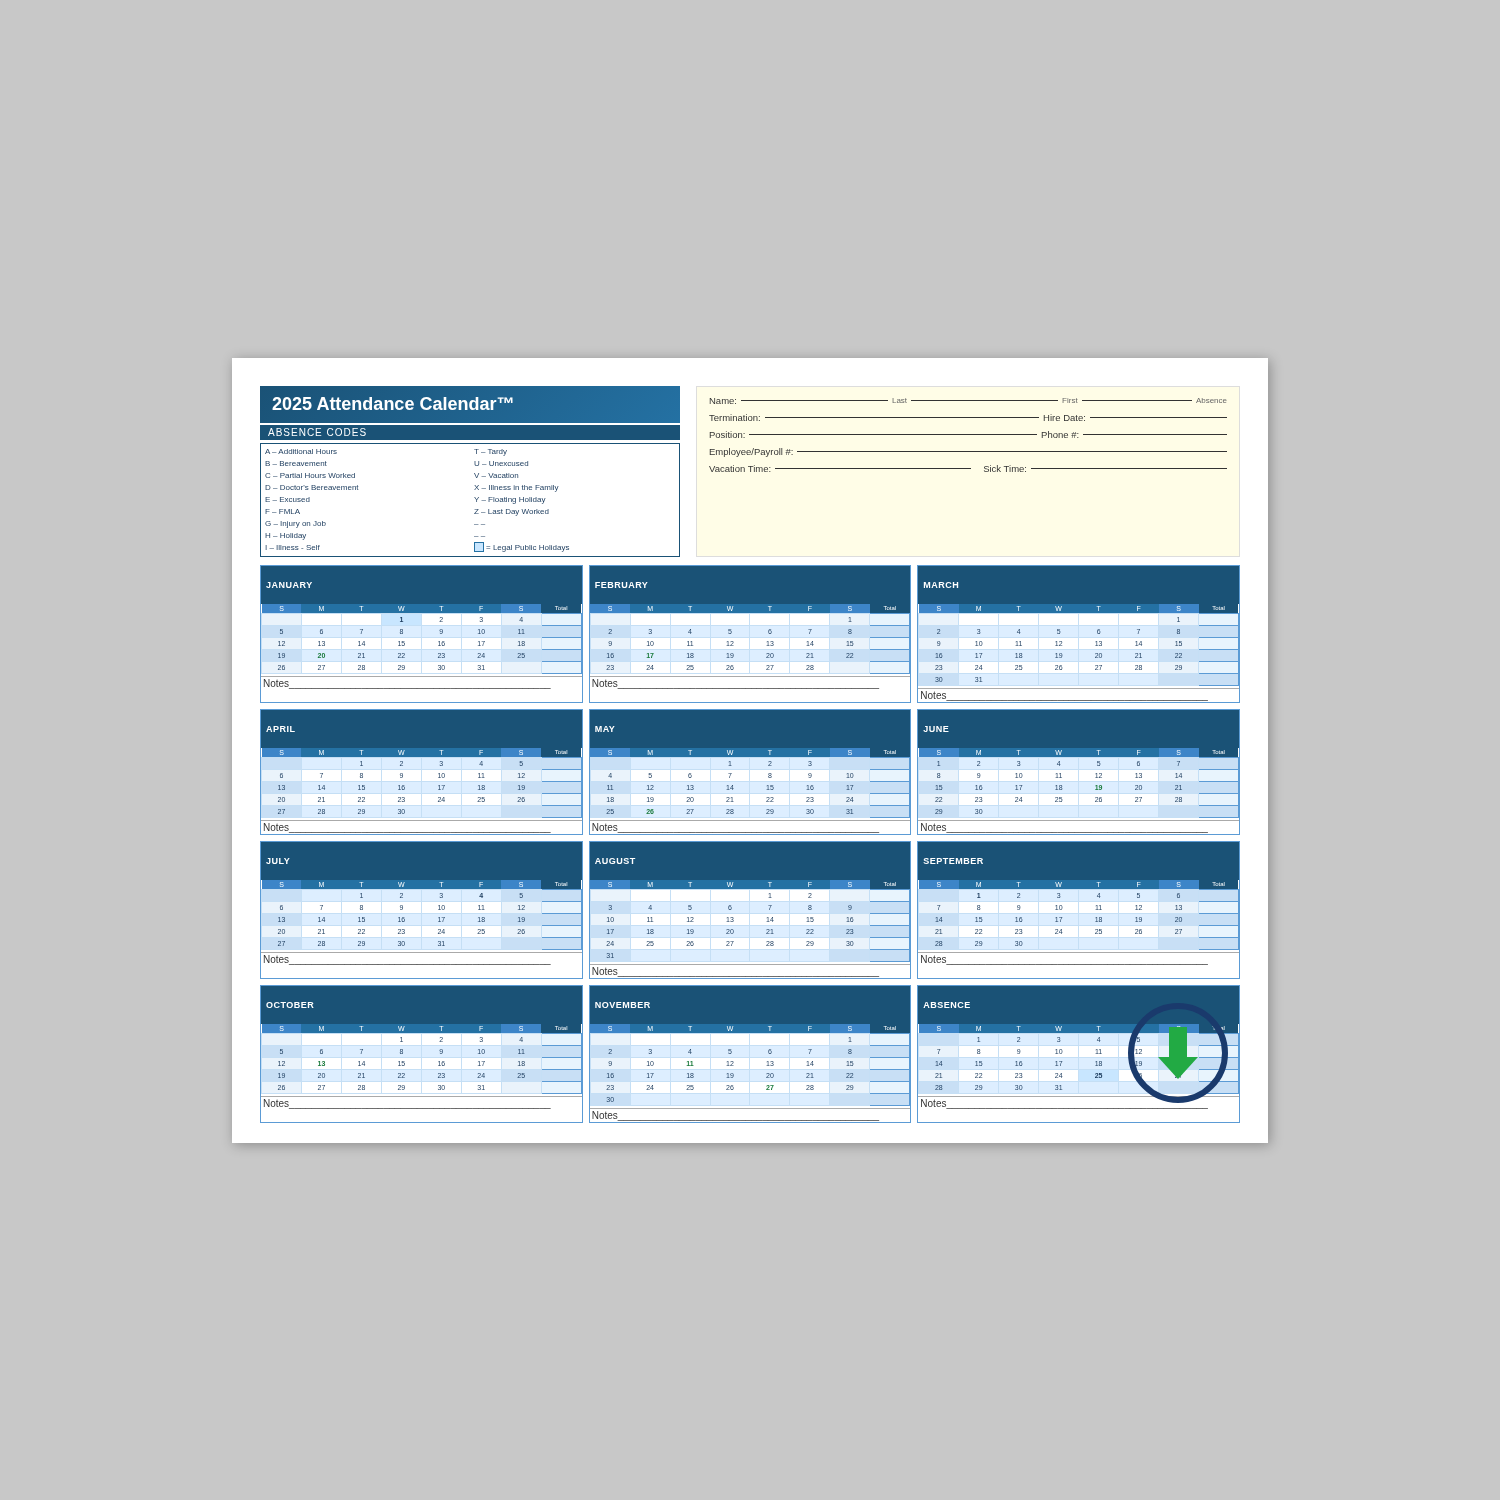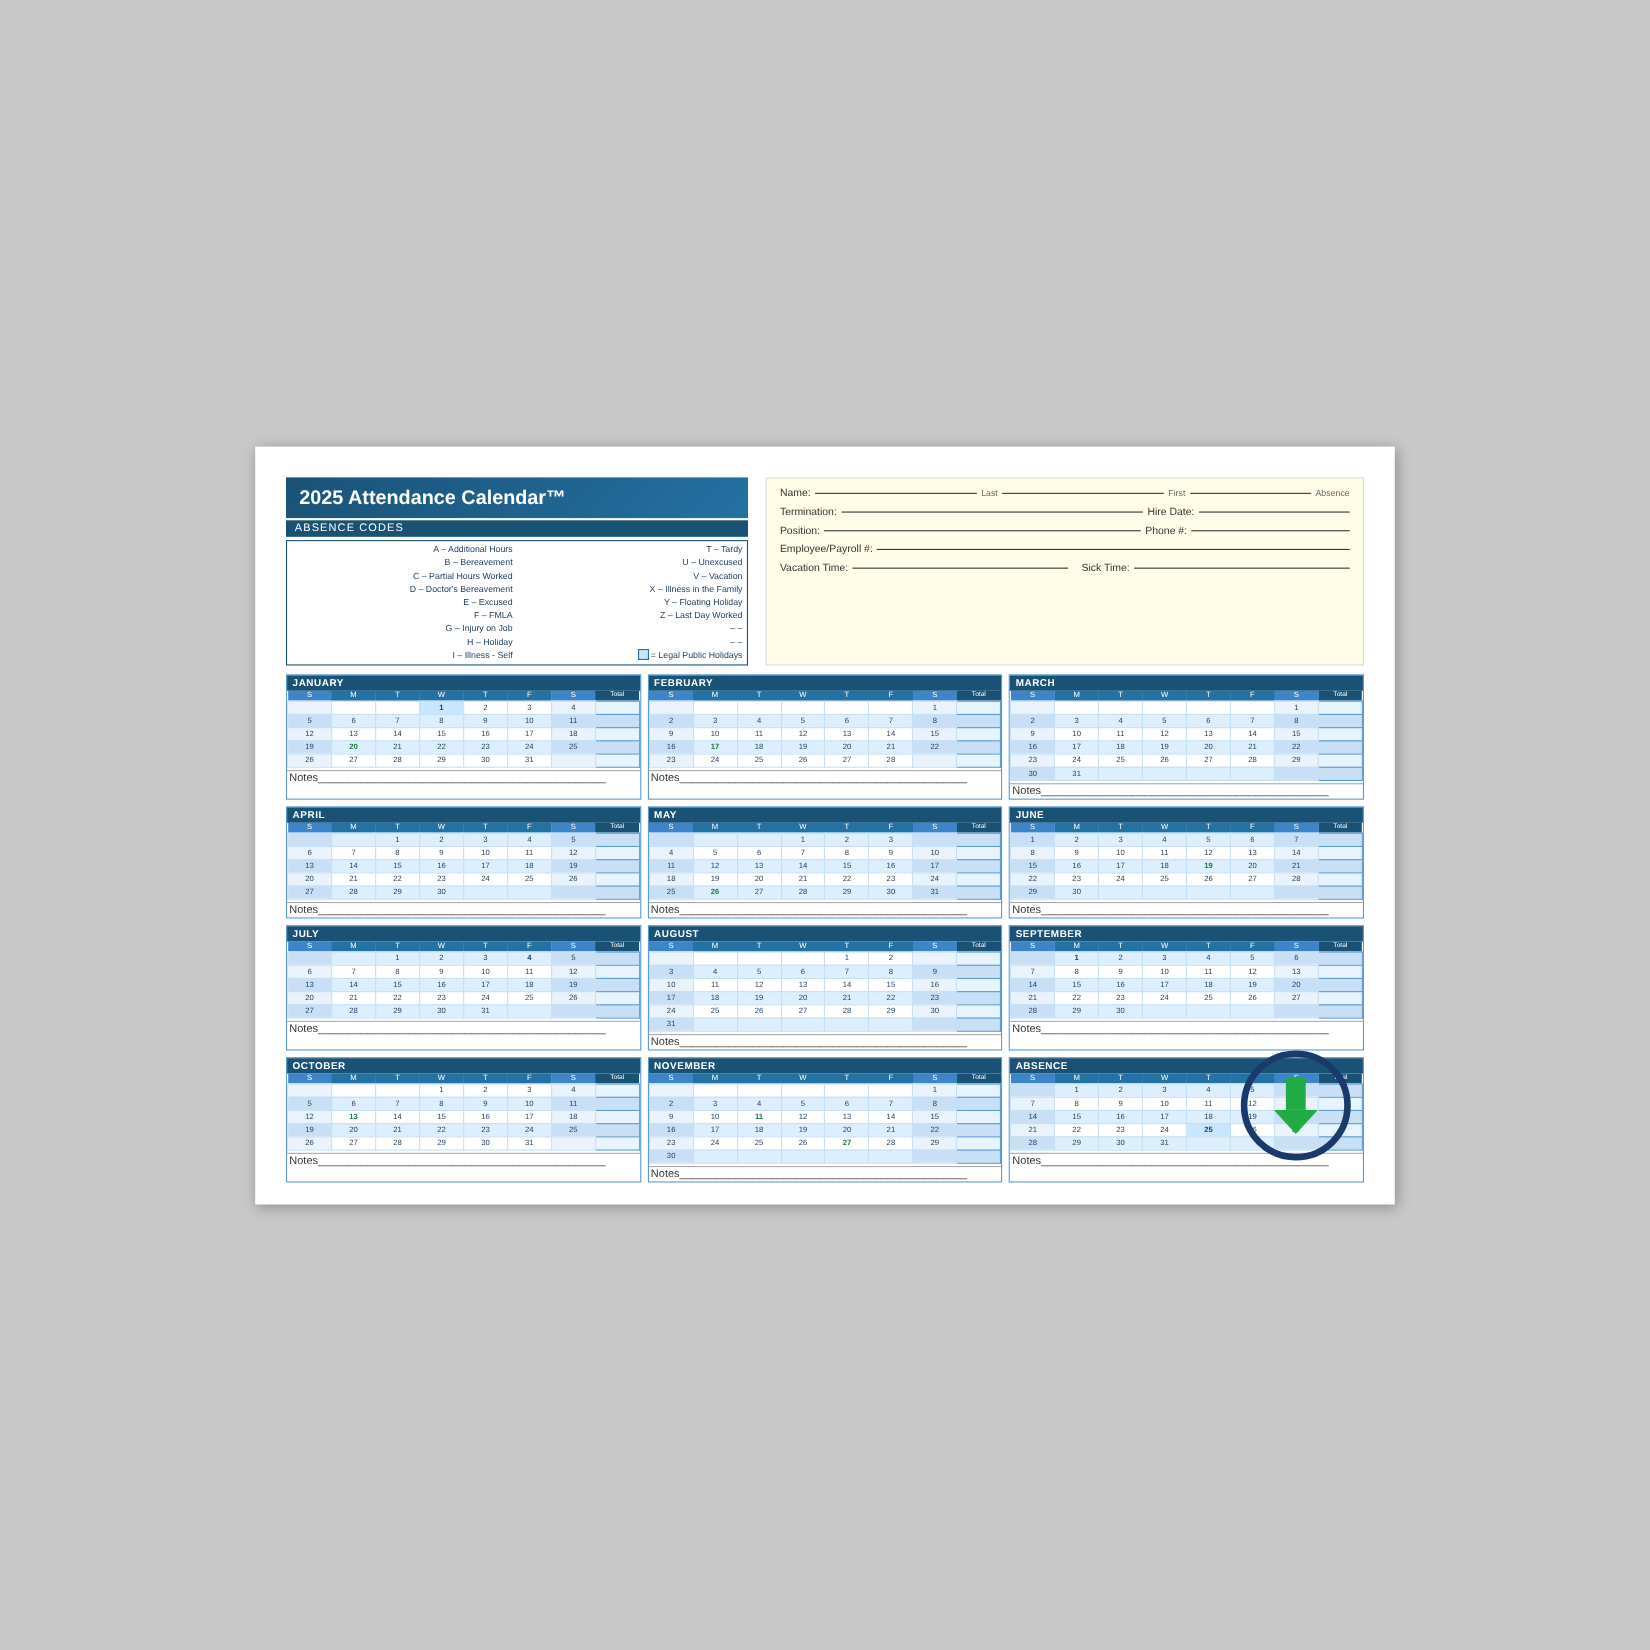--- a/index.html
+++ b/index.html
@@ -54,21 +54,21 @@
     }
     .absence-codes {
       display: flex;
       gap: 8px;
       font-size: 8px;
       color: #1a3a5c;
       line-height: 1.5;
       padding: 2px 4px;
       border: 1px solid #1a5276;
     }
-    .absence-col { flex: 1; text-align: right; }
+    .absence-col { flex: 1; }
     .holiday-box {
       display: inline-block;
       width: 10px;
       height: 10px;
       background: #c8e6ff;
       border: 1px solid #2471a3;
       vertical-align: middle;
       margin-right: 2px;
     }
     
@@ -96,21 +96,21 @@
     }
     .month-block {
       border: 1px solid #5b9bd5;
       font-size: 7.5px;
     }
     .month-title {
       background: #1a5276;
       color: white;
       font-weight: bold;
       font-size: 9px;
-      padding: 2px 5px;
+      padding: 14px 5px;
       letter-spacing: 0.5px;
     }
     .cal-table {
       width: 100%;
       border-collapse: collapse;
     }
     .cal-table th {
       background: #2471a3;
       color: white;
       font-size: 7px;

